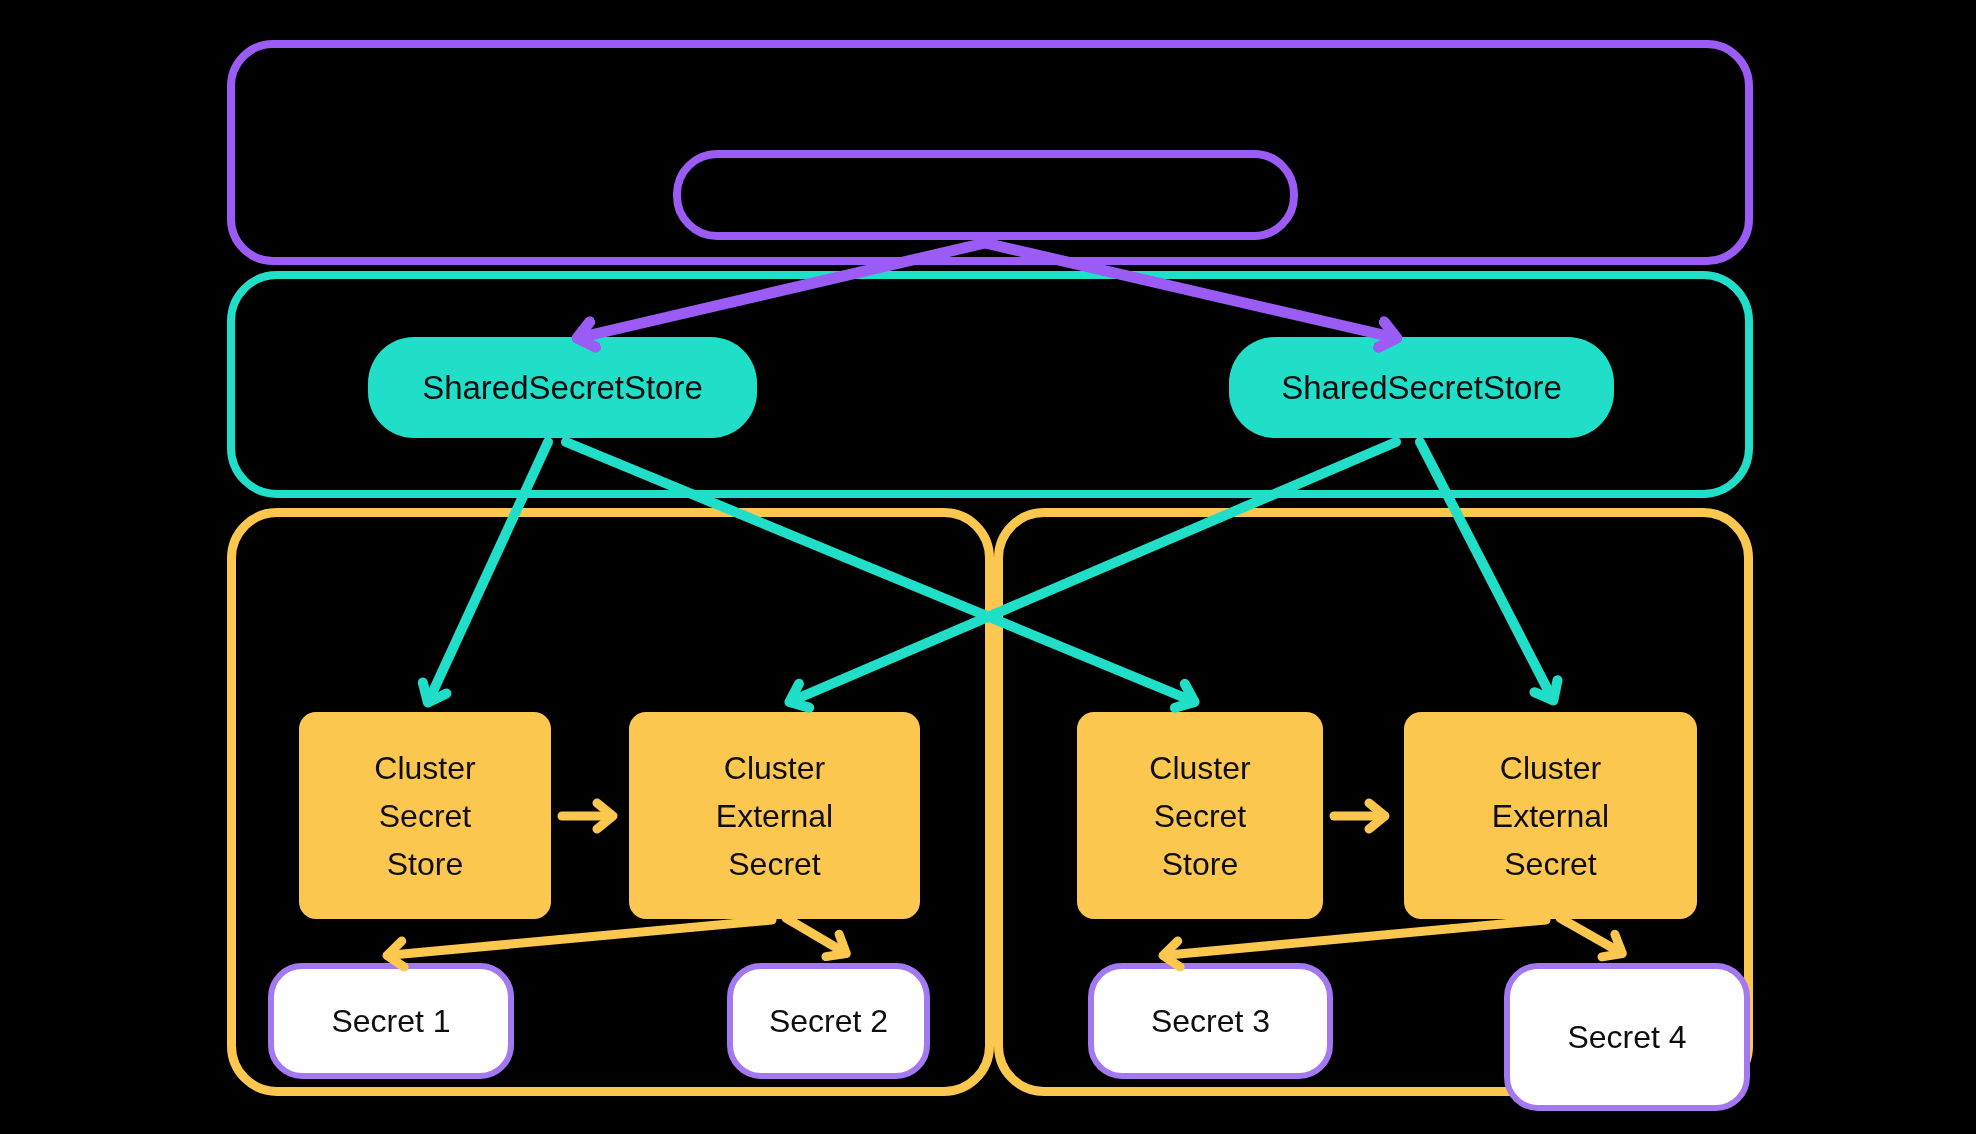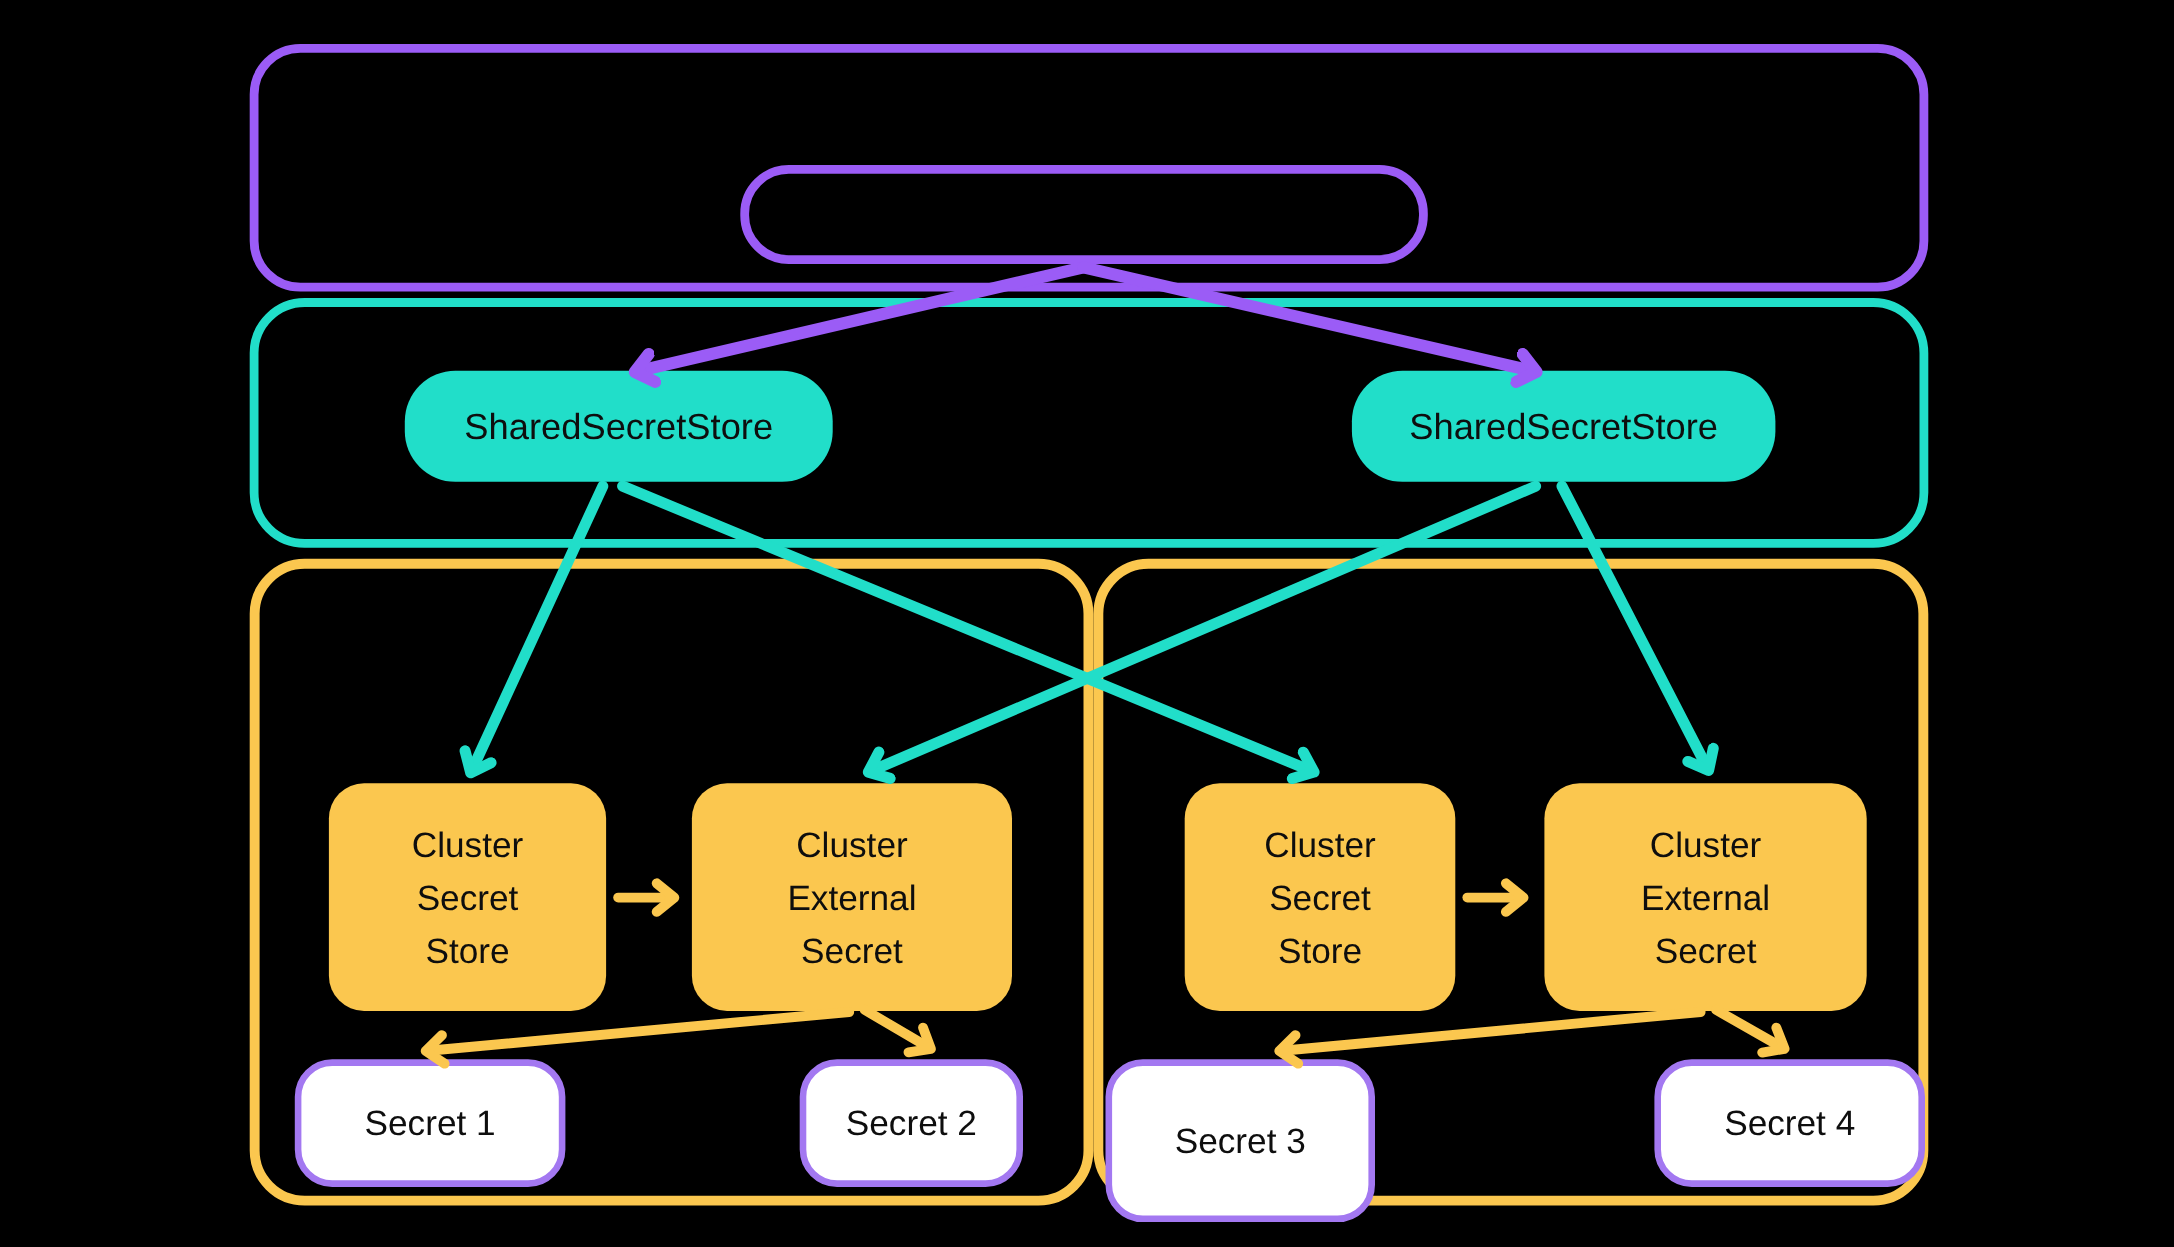--- a/index.html
+++ b/index.html
@@ -10,21 +10,21 @@
   .canvas{position:relative;width:1976px;height:1134px;background:var(--background);
           font-family:"Liberation Sans", sans-serif;overflow:hidden;}
   .abs{position:absolute;box-sizing:border-box;}
   .outline-purple{border:8px solid var(--purple);border-radius:46px;}
   .pill{border:8px solid var(--purple);border-radius:44px;}
   .outline-teal{border:8px solid var(--teal);border-radius:50px;}
   .outline-yellow{border:9px solid var(--yellow);border-radius:50px;}
   .node{display:flex;align-items:center;justify-content:center;text-align:center;
         color:var(--text);}
   .teal-fill{background:var(--teal);border-radius:46px;font-size:33px;}
-  .yellow-fill{background:var(--yellow);border-radius:32px;font-size:32px;line-height:1.5;}
+  .yellow-fill{background:var(--yellow);border-radius:17px;font-size:32px;line-height:1.5;}
   .secret{background:var(--secret-fill);border:6px solid var(--secret-border);
           border-radius:34px;font-size:32px;}
   .stack span{display:block;}
   svg.arrows{position:absolute;left:0;top:0;width:100%;height:100%;pointer-events:none;}
   line{stroke-linecap:round;fill:none;}
   .st-p{stroke:var(--purple);stroke-width:11;}
   .st-t{stroke:var(--teal);stroke-width:10;}
   .st-y{stroke:var(--yellow);stroke-width:9;}
   .mk{fill:none;stroke-linecap:round;stroke-linejoin:round;}
   .mk-p{stroke:var(--purple);stroke-width:11;}
@@ -78,24 +78,24 @@
       <span>Secret</span>
     </div>
   </div>
 
   <div class="abs node secret" style="left:252px;top:963px;width:246px;height:116px;margin-left:16px;">
     <span>Secret 1</span>
   </div>
   <div class="abs node secret" style="left:727px;top:963px;width:203px;height:116px;">
     <span>Secret 2</span>
   </div>
-  <div class="abs node secret" style="left:1005px;top:963px;width:245px;height:148px;">
+  <div class="abs node secret" style="left:1088px;top:963px;width:245px;height:116px;">
     <span>Secret 3</span>
   </div>
-  <div class="abs node secret" style="left:1504px;top:963px;width:246px;height:116px;">
+  <div class="abs node secret" style="left:1504px;top:963px;width:246px;height:148px;">
     <span>Secret 4</span>
   </div>
 
   <svg class="arrows" viewBox="0 0 1976 1134">
     <defs>
       <marker id="hd-p" markerUnits="userSpaceOnUse" markerWidth="44" markerHeight="48" refX="16" refY="24" orient="auto">
         <path class="mk mk-p" d="M5,11 L21,24 L5,37"></path>
       </marker>
       <marker id="hd-t" markerUnits="userSpaceOnUse" markerWidth="44" markerHeight="48" refX="16" refY="24" orient="auto">
         <path class="mk mk-t" d="M5,11 L21,24 L5,37"></path>

